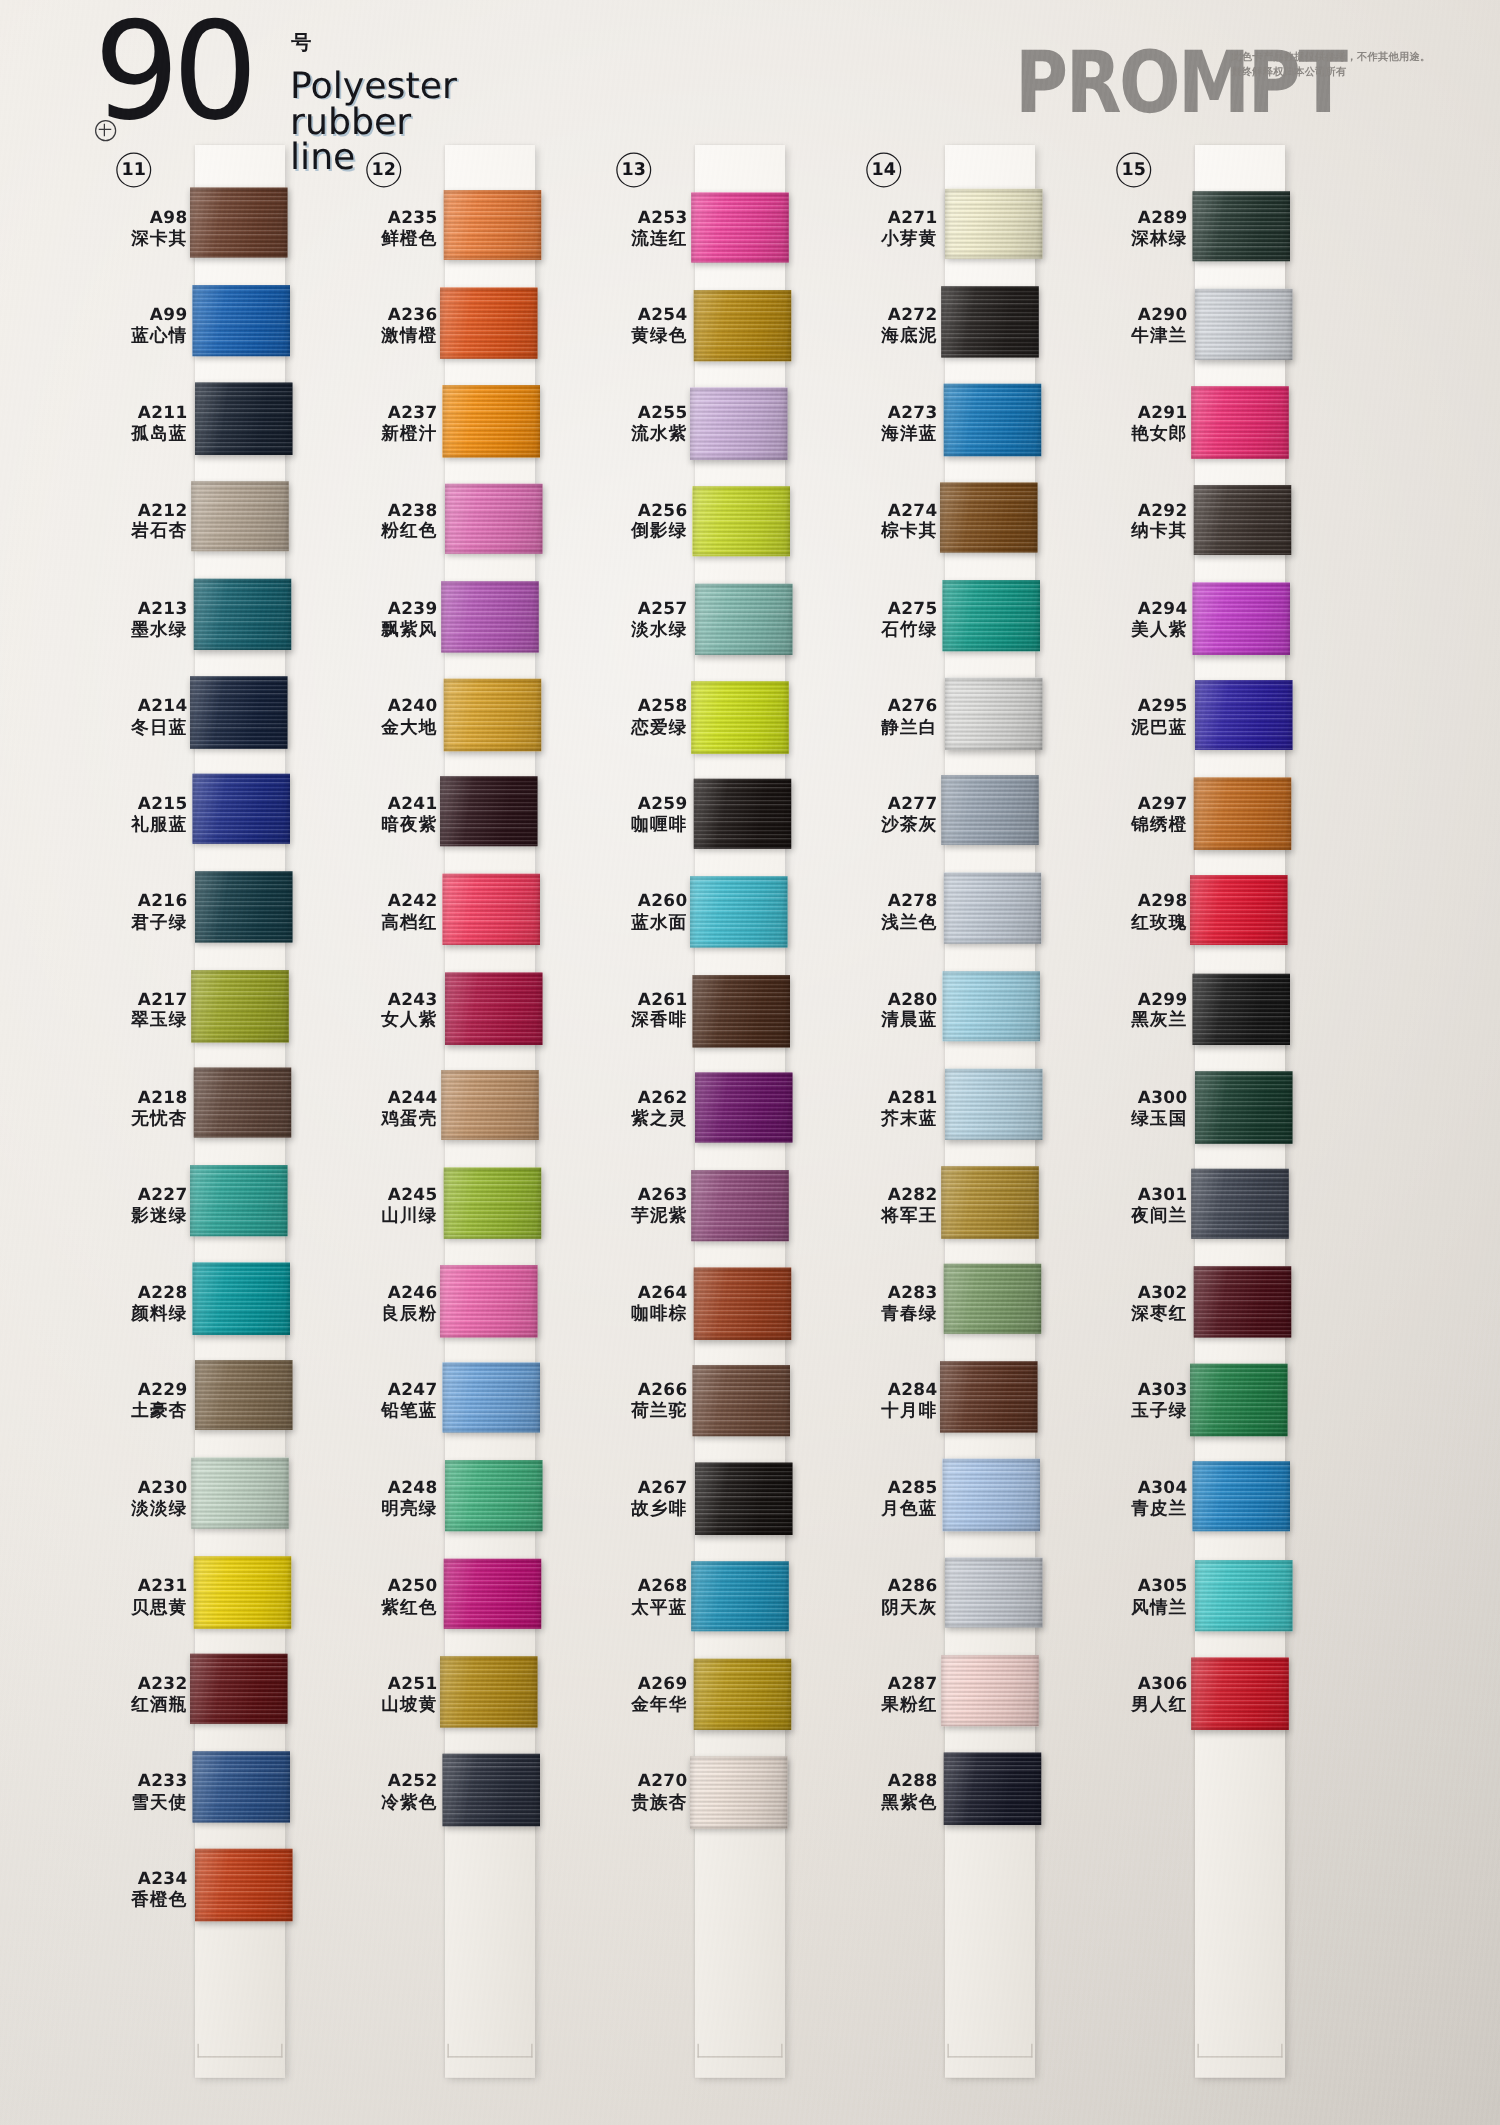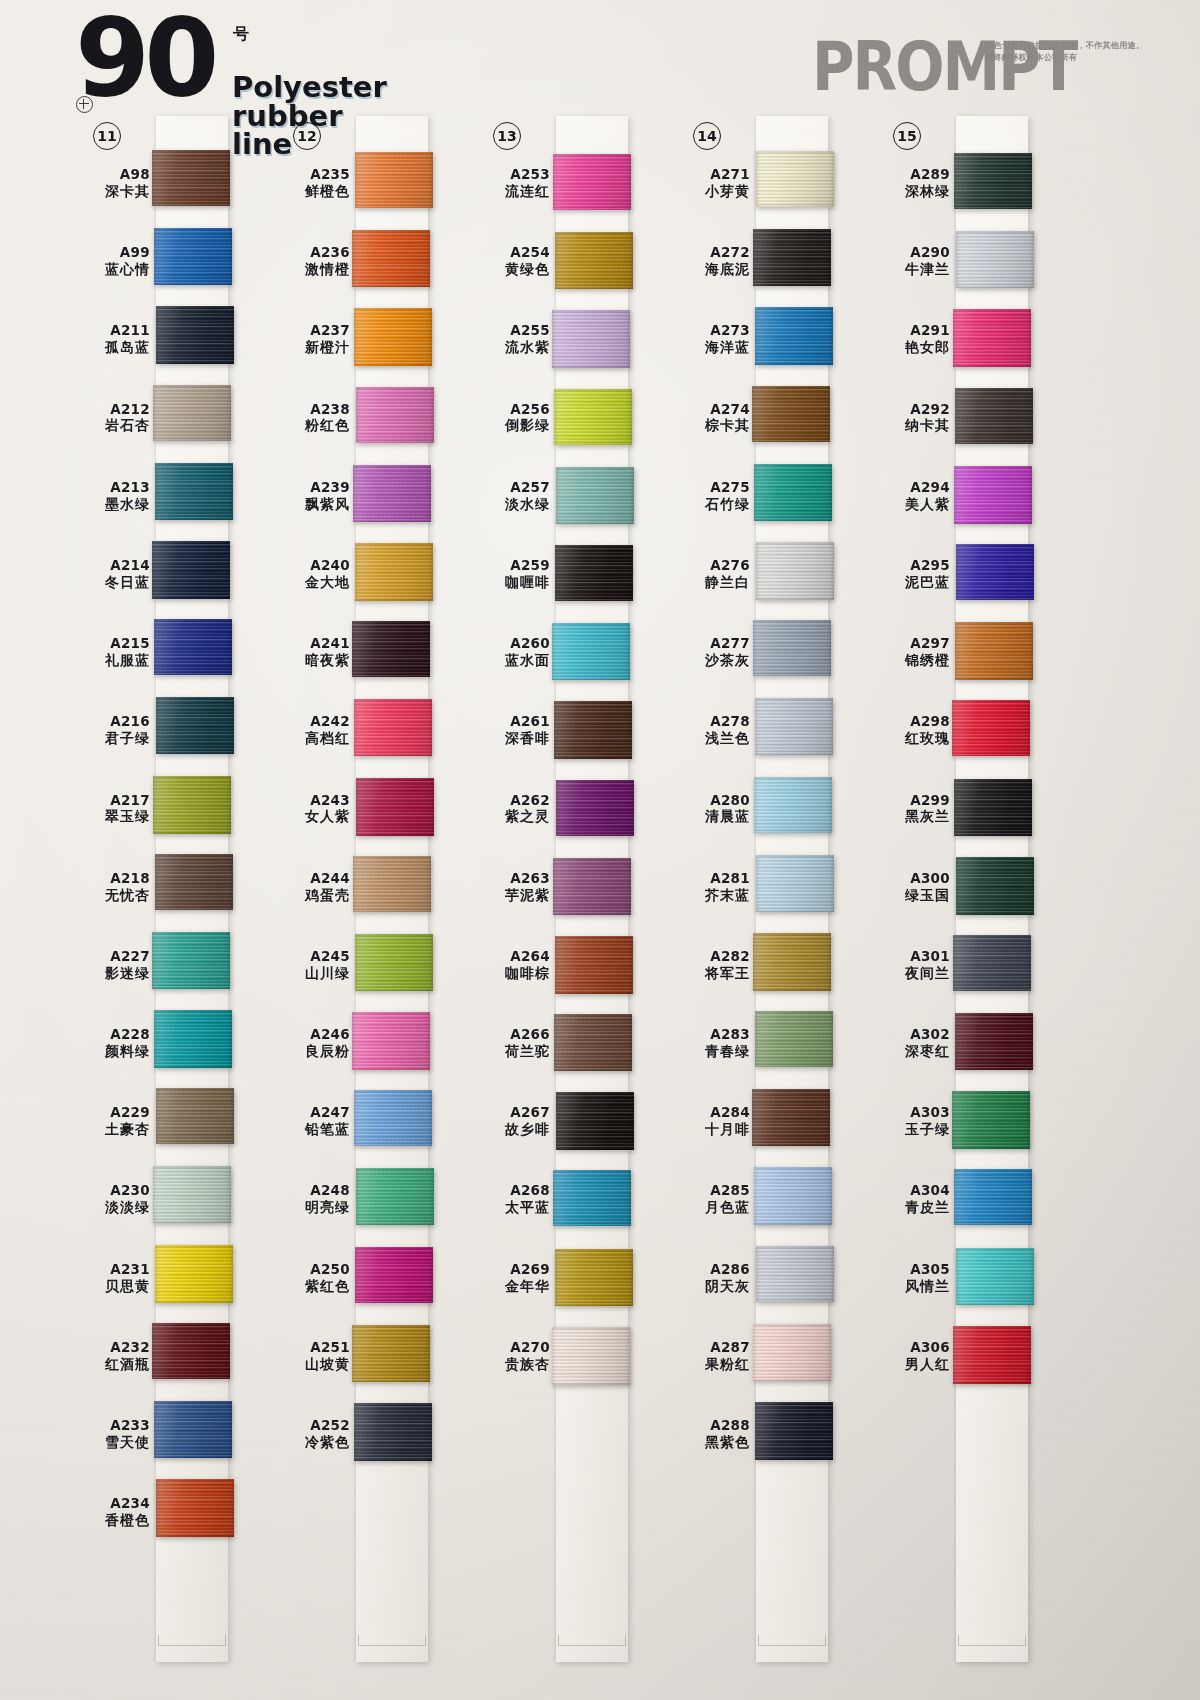--- a/index.html
+++ b/index.html
@@ -21,40 +21,39 @@
     position:absolute;inset:0;pointer-events:none;
     background-image:
       repeating-linear-gradient(97deg, rgba(255,255,255,0.035) 0 2px, rgba(0,0,0,0.016) 2px 4px);
     mix-blend-mode:overlay;opacity:.55;
   }
 
   
   #header{position:absolute;left:0;top:0;width:1200px;height:128px;}
   .logo90{
     position:absolute;left:75px;top:4px;
-    font-size:108px;line-height:1;font-weight:700;color:#16161a;
+    font-size:108px;line-height:1;font-weight:400;color:#16161a;
     letter-spacing:-6px;font-family:"DejaVu Sans",sans-serif;
   }
   .reg{
     position:absolute;left:76px;top:96px;width:15px;height:15px;border:1.4px solid #3a3a3d;border-radius:50%;
   }
   .reg:before,.reg:after{content:"";position:absolute;background:#3a3a3d;}
   .reg:before{left:6.1px;top:2px;width:1.3px;height:10px;}
   .reg:after{top:6.1px;left:2px;height:1.3px;width:10px;}
   .hao{position:absolute;left:233px;top:24px;font-size:16px;color:#18181c;font-weight:700;}
   .cn-title{
     position:absolute;left:252px;top:26px;font-size:35px;font-weight:700;color:#15151a;
     letter-spacing:1px;font-family:"DejaVu Sans",sans-serif;
     text-shadow:1.5px 1.5px 0 rgba(80,130,170,.45);
   }
   .en-title{
-    position:absolute;left:232px;top:55px;font-size:29px;font-weight:700;color:#15151a;
+    position:absolute;left:232px;top:55px;font-size:29px;font-weight:400;color:#15151a;
     line-height:.95;letter-spacing:0px;font-family:"DejaVu Sans",sans-serif;
     text-shadow:1.5px 1.5px 0 rgba(80,130,170,.4);
-    margin-top:19px;
   }
   .en-title div{margin-bottom:1px;}
   #brand{
     position:absolute;left:812px;top:26px;
     font-size:58px;font-weight:700;color:#8d8a87;letter-spacing:-2px;
     font-family:"DejaVu Sans",sans-serif;
     transform:scaleY(1.18);transform-origin:left top;
   }
   #disclaimer{
     position:absolute;left:985px;top:40px;width:160px;
@@ -583,20 +582,31 @@
               <div class="cname">淡水绿</div>
             </div>
             <div class="swatch" style="background: rgb(127, 185, 174); left: 96px; top: 8px; height: 57px;">
               <div class="thread"></div>
               <div class="sheen"></div>
               <div class="edge"></div>
             </div>
           </div>
           <div class="row">
             <div class="label">
+              <div class="code">A258</div>
+              <div class="cname">恋爱绿</div>
+            </div>
+            <div class="swatch" style="background: rgb(207, 226, 25); left: 93px; top: 8px; height: 58px;">
+              <div class="thread"></div>
+              <div class="sheen"></div>
+              <div class="edge"></div>
+            </div>
+          </div>
+          <div class="row">
+            <div class="label">
               <div class="code">A259</div>
               <div class="cname">咖喱啡</div>
             </div>
             <div class="swatch" style="background: rgb(24, 18, 16); left: 95px; top: 8px; height: 56px;">
               <div class="thread"></div>
               <div class="sheen"></div>
               <div class="edge"></div>
             </div>
           </div>
           <div class="row">

